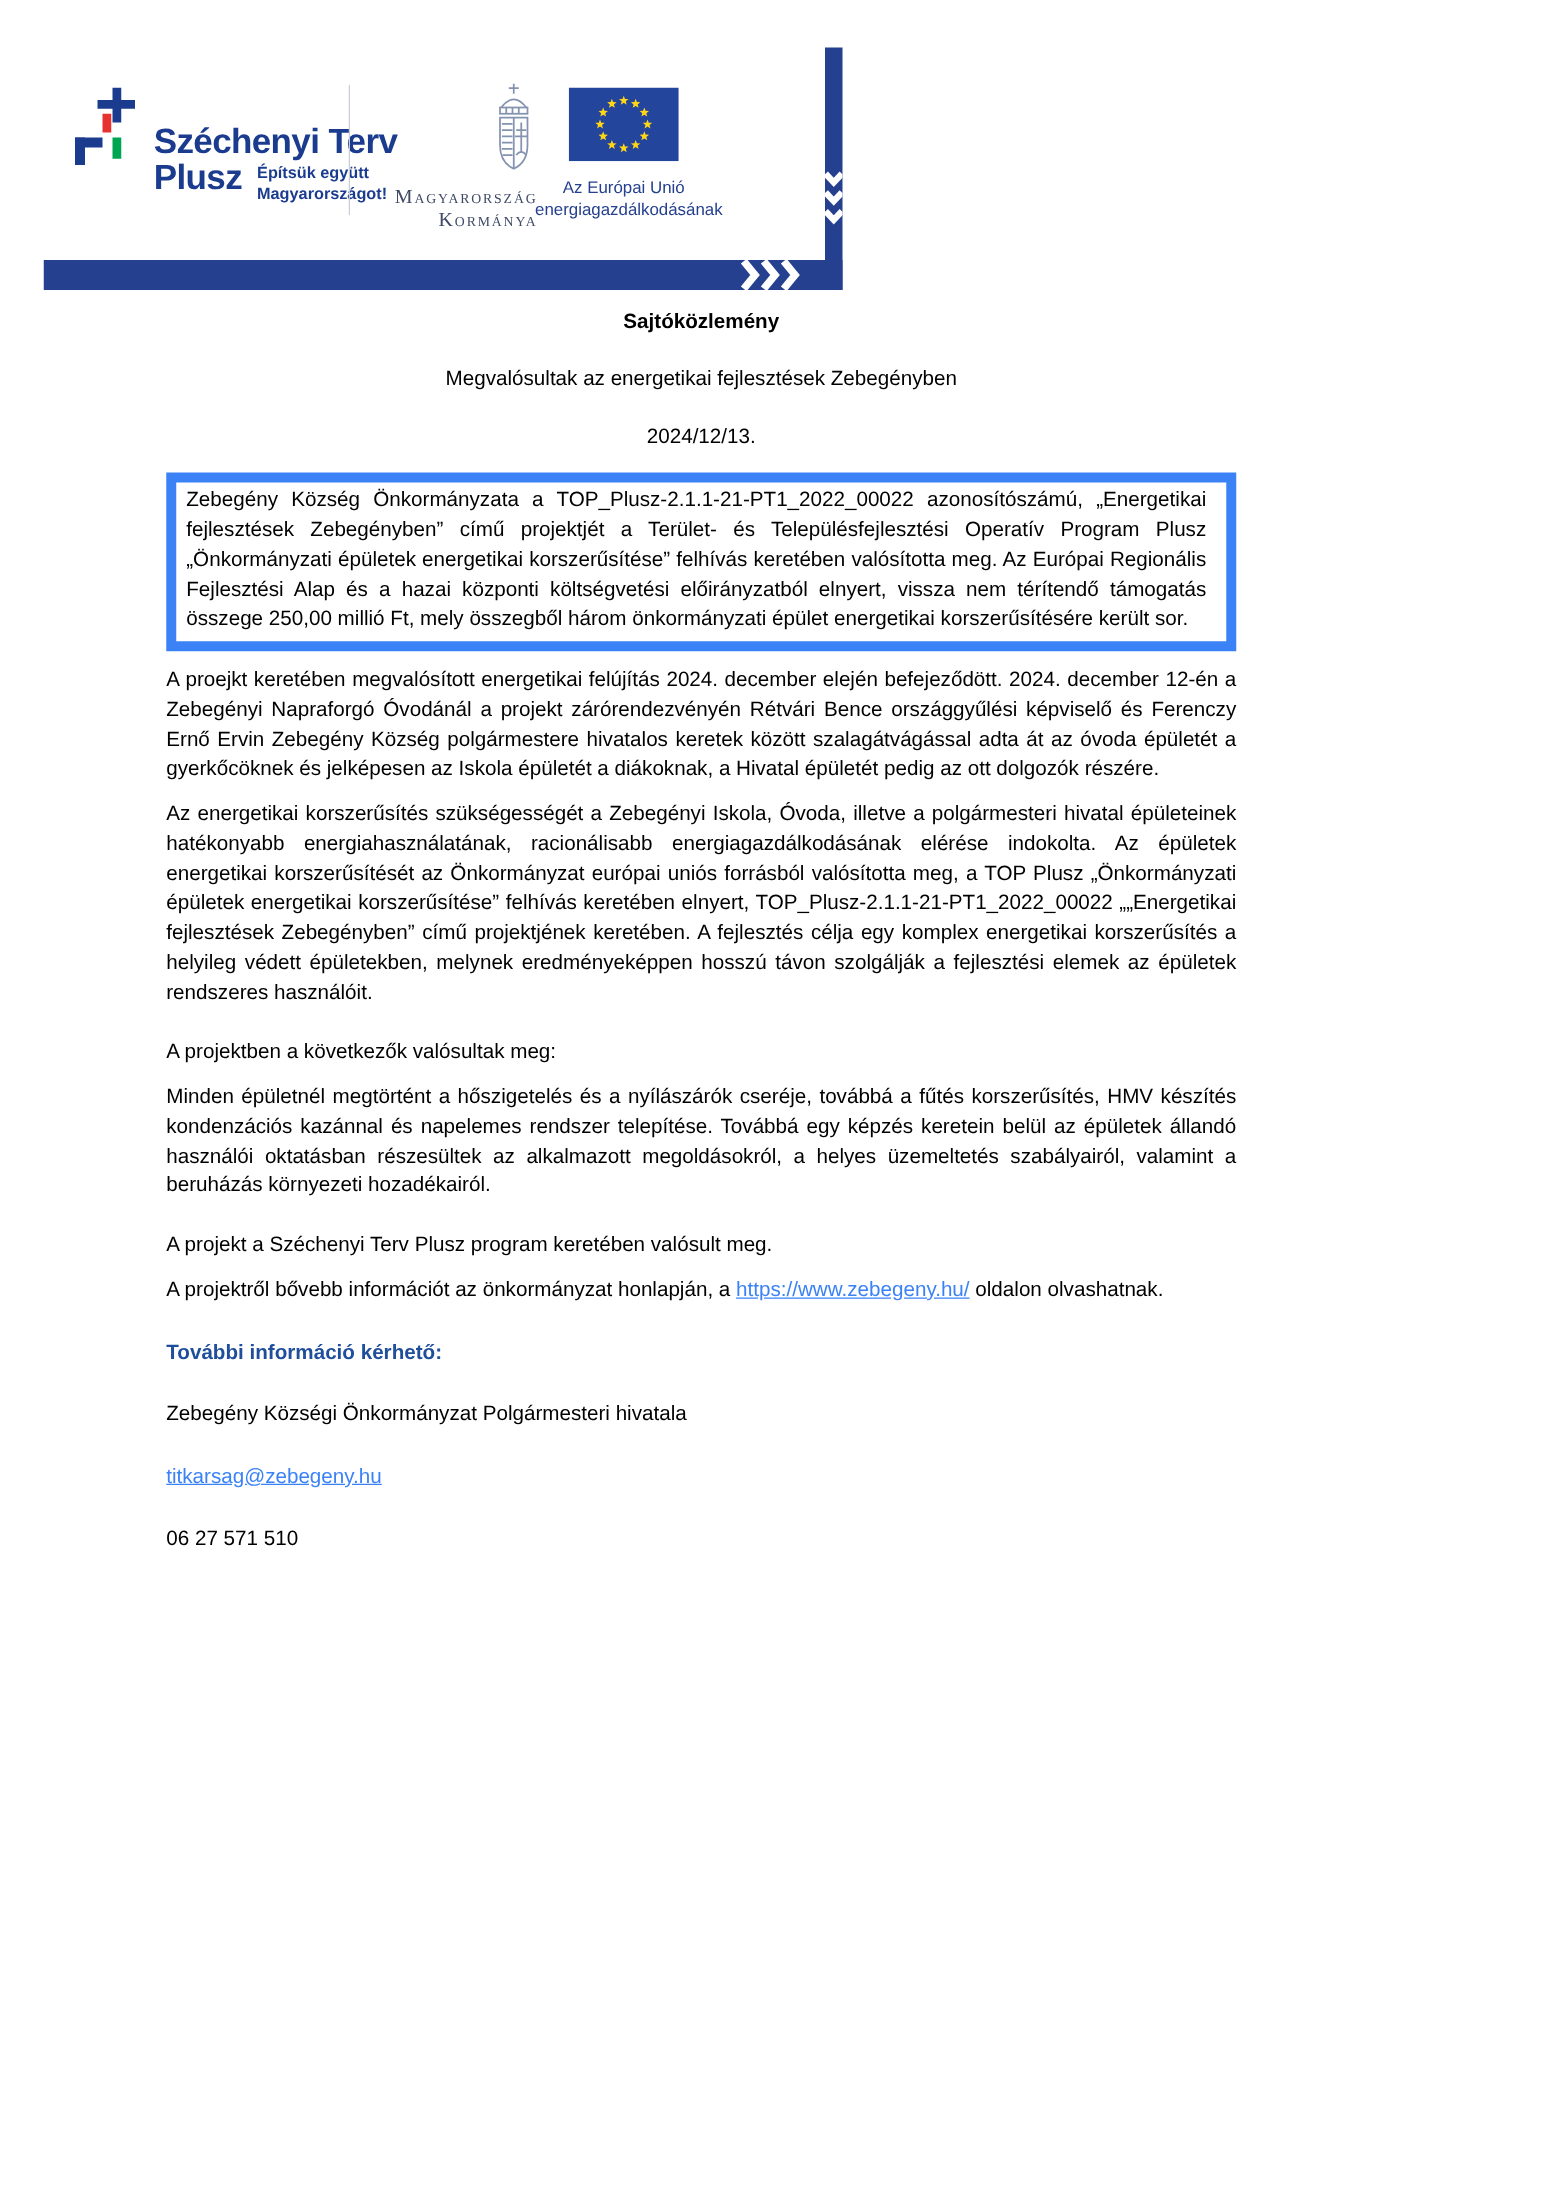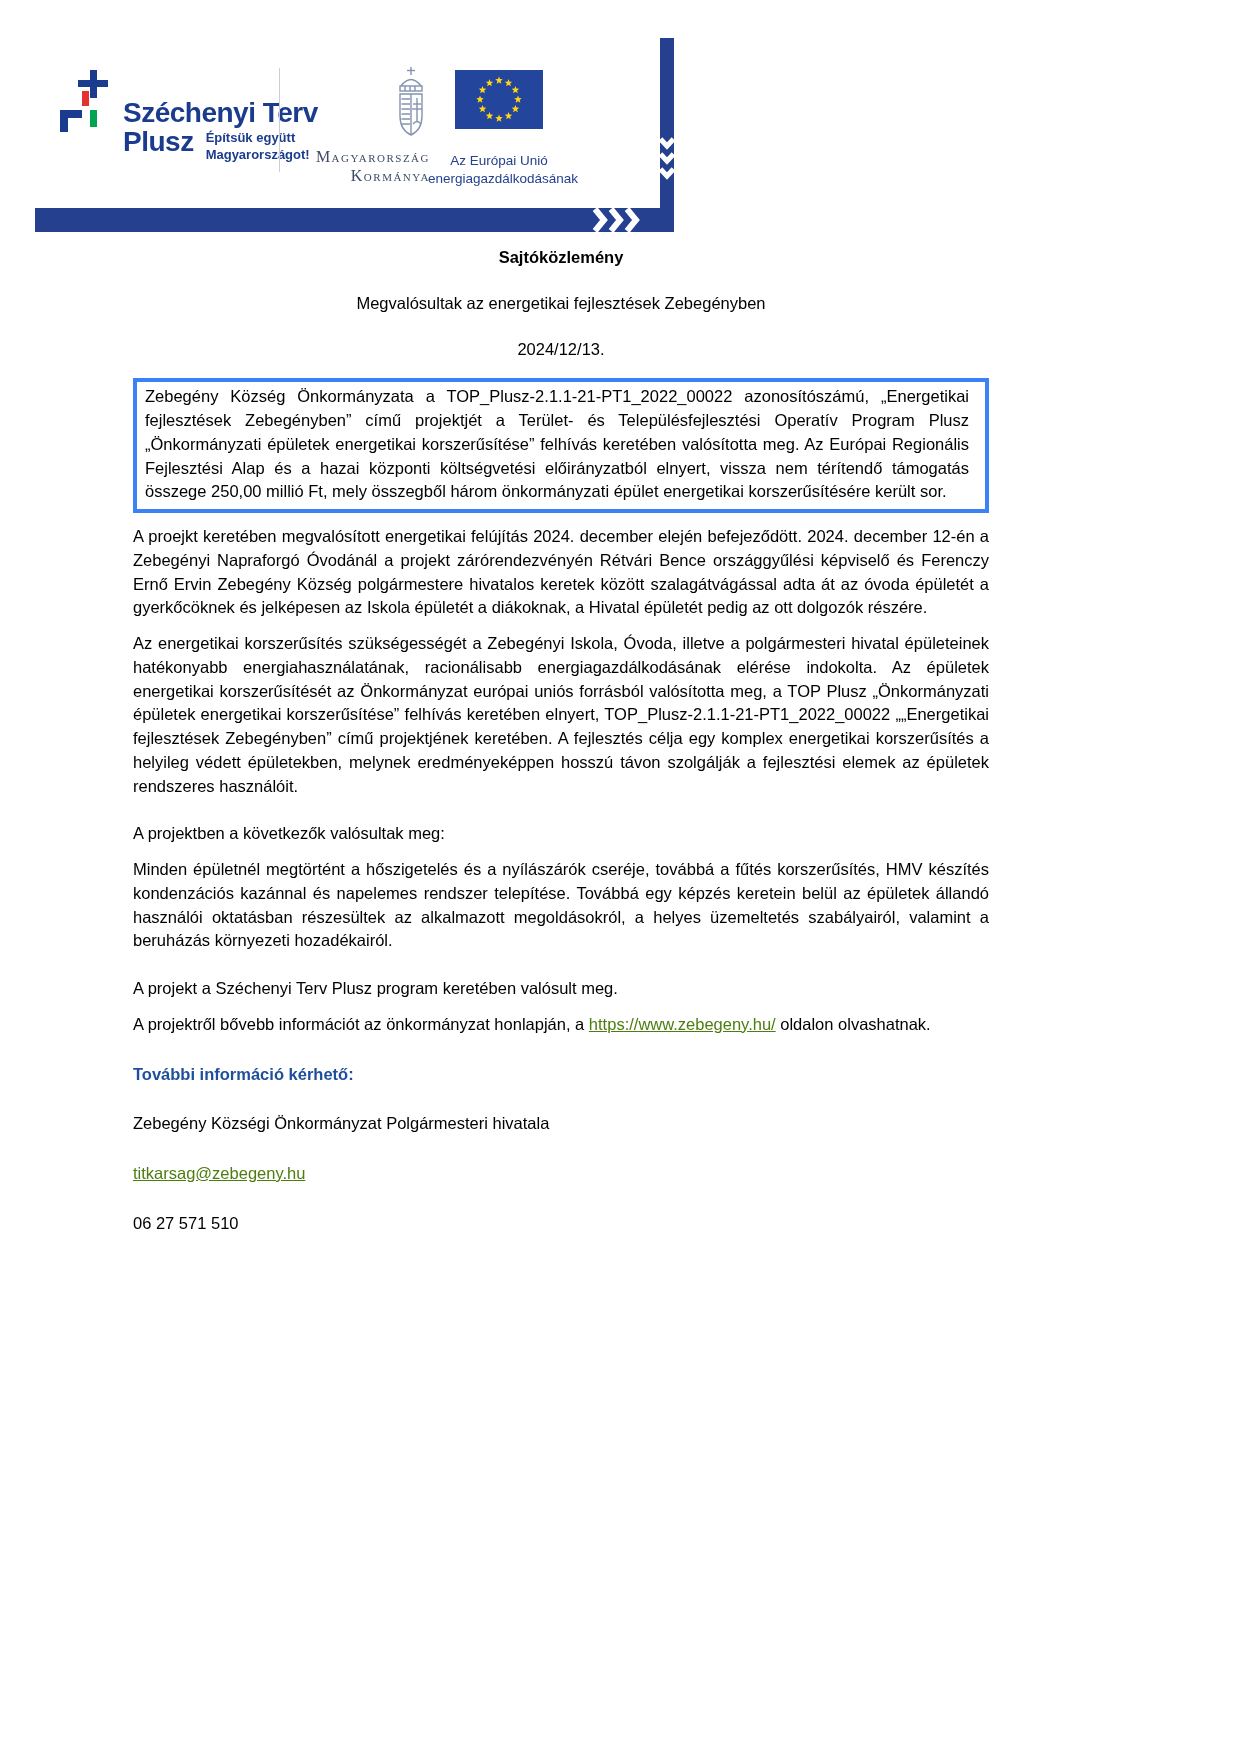--- a/index.html
+++ b/index.html
@@ -20,32 +20,32 @@
   .st-tag{font-size:13px;font-weight:700;color:#1B3C8E;line-height:1.3;padding-top:3px;text-align:left;}
 
   .divider{position:absolute;left:279px;top:68px;width:1px;height:104px;background:#C9CDD6;}
 
   .gov{position:absolute;left:288px;top:66px;width:142px;text-align:right;}
   .gov-name{margin-top:3px;font-family:"Liberation Serif", serif;font-variant:small-caps;
             letter-spacing:1.5px;color:#3E4A66;font-size:16px;line-height:1.2;}
 
   .eu{position:absolute;left:428px;top:70px;width:142px;text-align:center;}
   .eu-flag{display:block;margin:0 auto;}
-  .eu-name{margin-top:23px;font-size:13.5px;color:#24408F;line-height:1.3;}
+  .eu-name{margin-top:12px;font-size:13.5px;color:#24408F;line-height:1.3;}
 
   
   .content{position:absolute;left:133px;top:246px;width:856px;font-size:16.5px;line-height:1.44;}
   .center{text-align:center;}
   .title{font-weight:700;}
   .subtitle{margin-top:22px;}
   .date{margin-top:22px;}
-  .lead-box{border:4px solid #3b82f6;margin-top:17px;padding:3px 16px 5px 8px;text-align:justify;}
+  .lead-box{border:8px solid #3b82f6;margin-top:17px;padding:3px 16px 5px 8px;text-align:justify;}
   p.body{text-align:justify;margin:12px 0 0 0;}
   p.plain{margin:24px 0 0 0;}
-  a{color:#4d7c0f;text-decoration:underline;}
+  a{color:#3b82f6;text-decoration:underline;}
   .info-heading{color:#1F4E9B;font-weight:700;margin-top:26px;}
   .contact-line{margin-top:26px;}
 </style>
 </head>
 <body>
 
 <div class="page">
 
   <div class="header">
 

